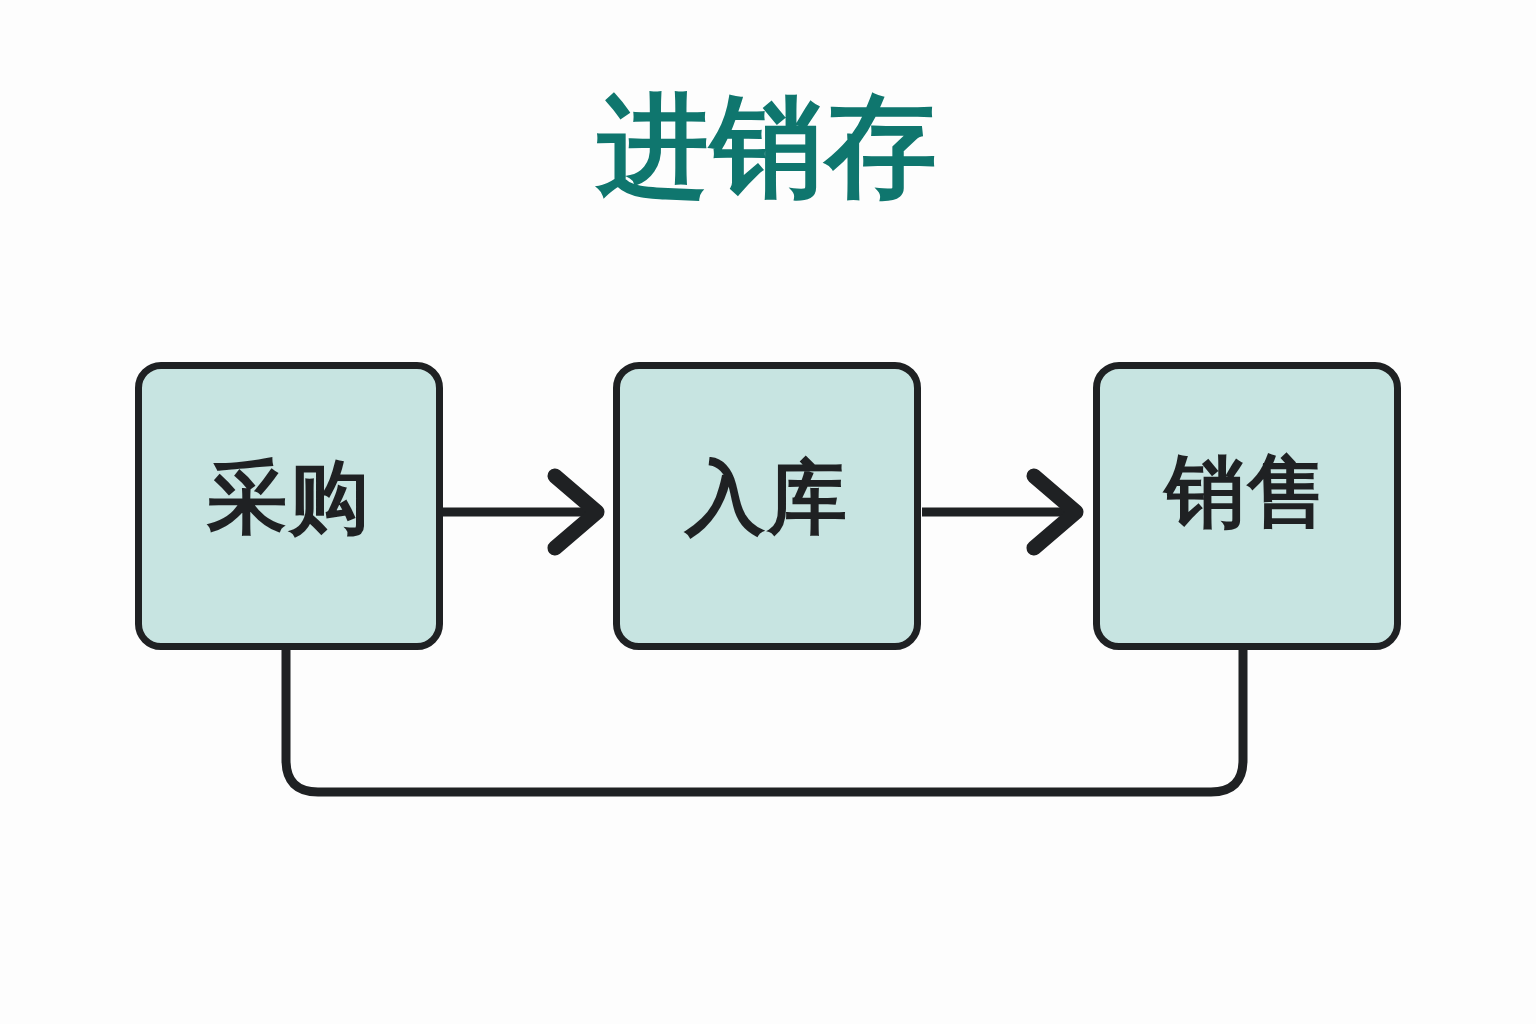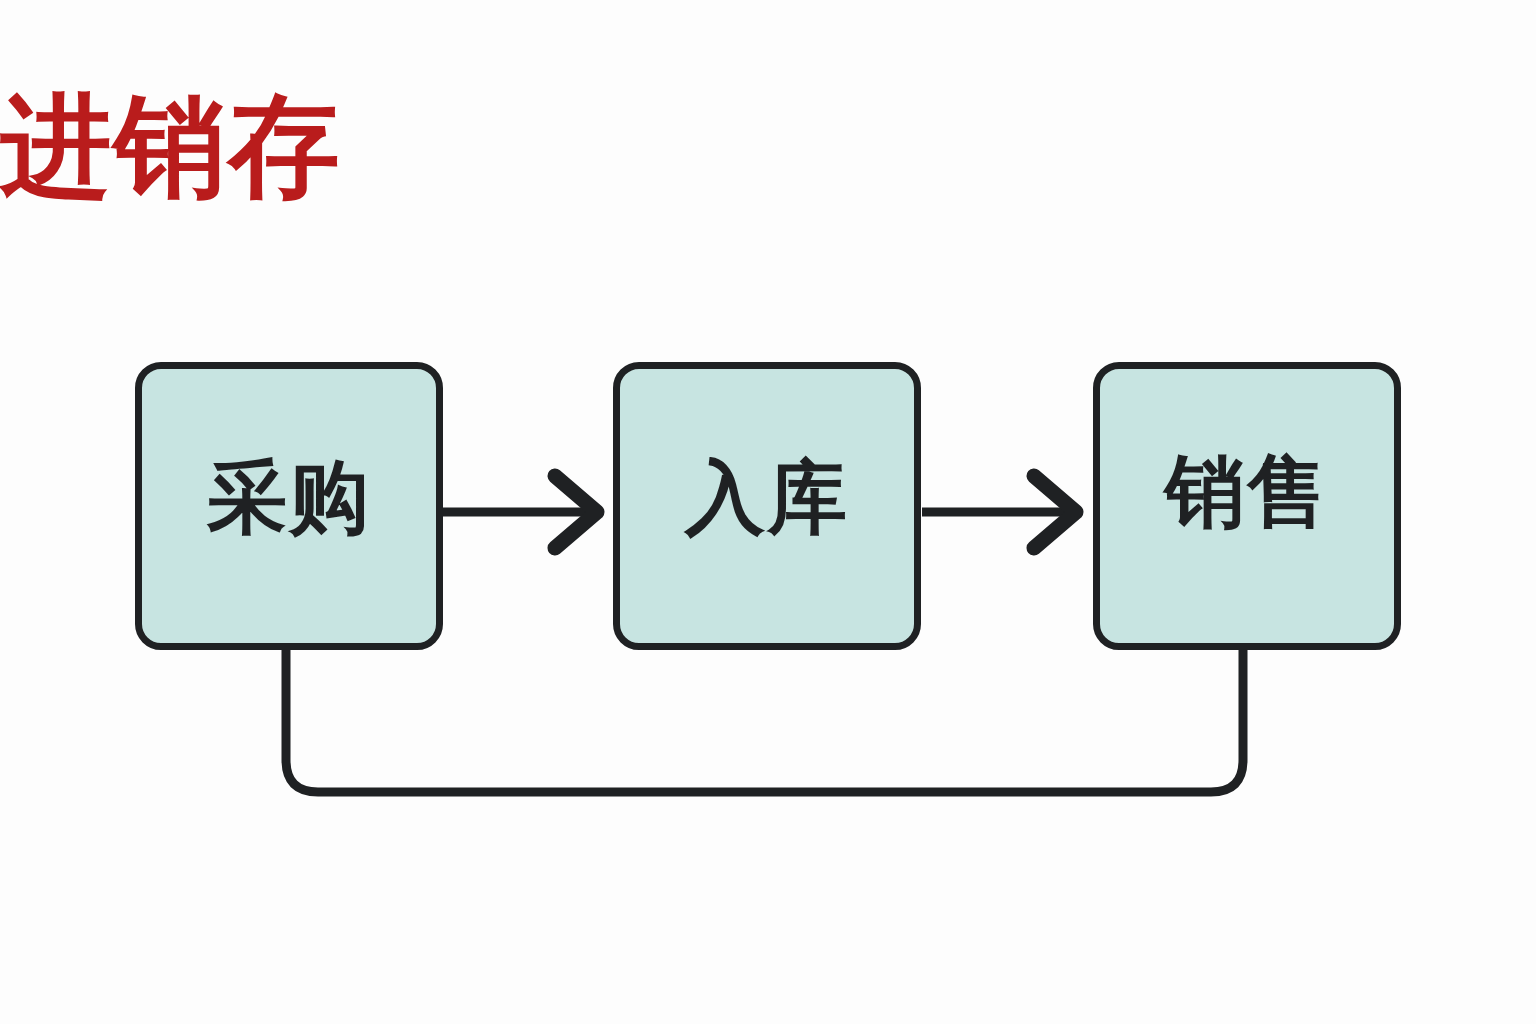--- a/index.html
+++ b/index.html
@@ -21,24 +21,25 @@
     height: 1024px;
     background: #fdfdfd;
   }
 
   
   #diagram-title {
     position: absolute;
     left: 0;
     top: 82px;
     width: 1536px;
+    text-align: center;
     font-size: 112px;
     line-height: 1.15;
     font-weight: bold;
-    color: #b91c1c;
+    color: #0f766e;
     letter-spacing: 2px;
     white-space: nowrap;
     user-select: none;
   }
 
   
   #flow-svg {
     position: absolute;
     left: 0;
     top: 0;

